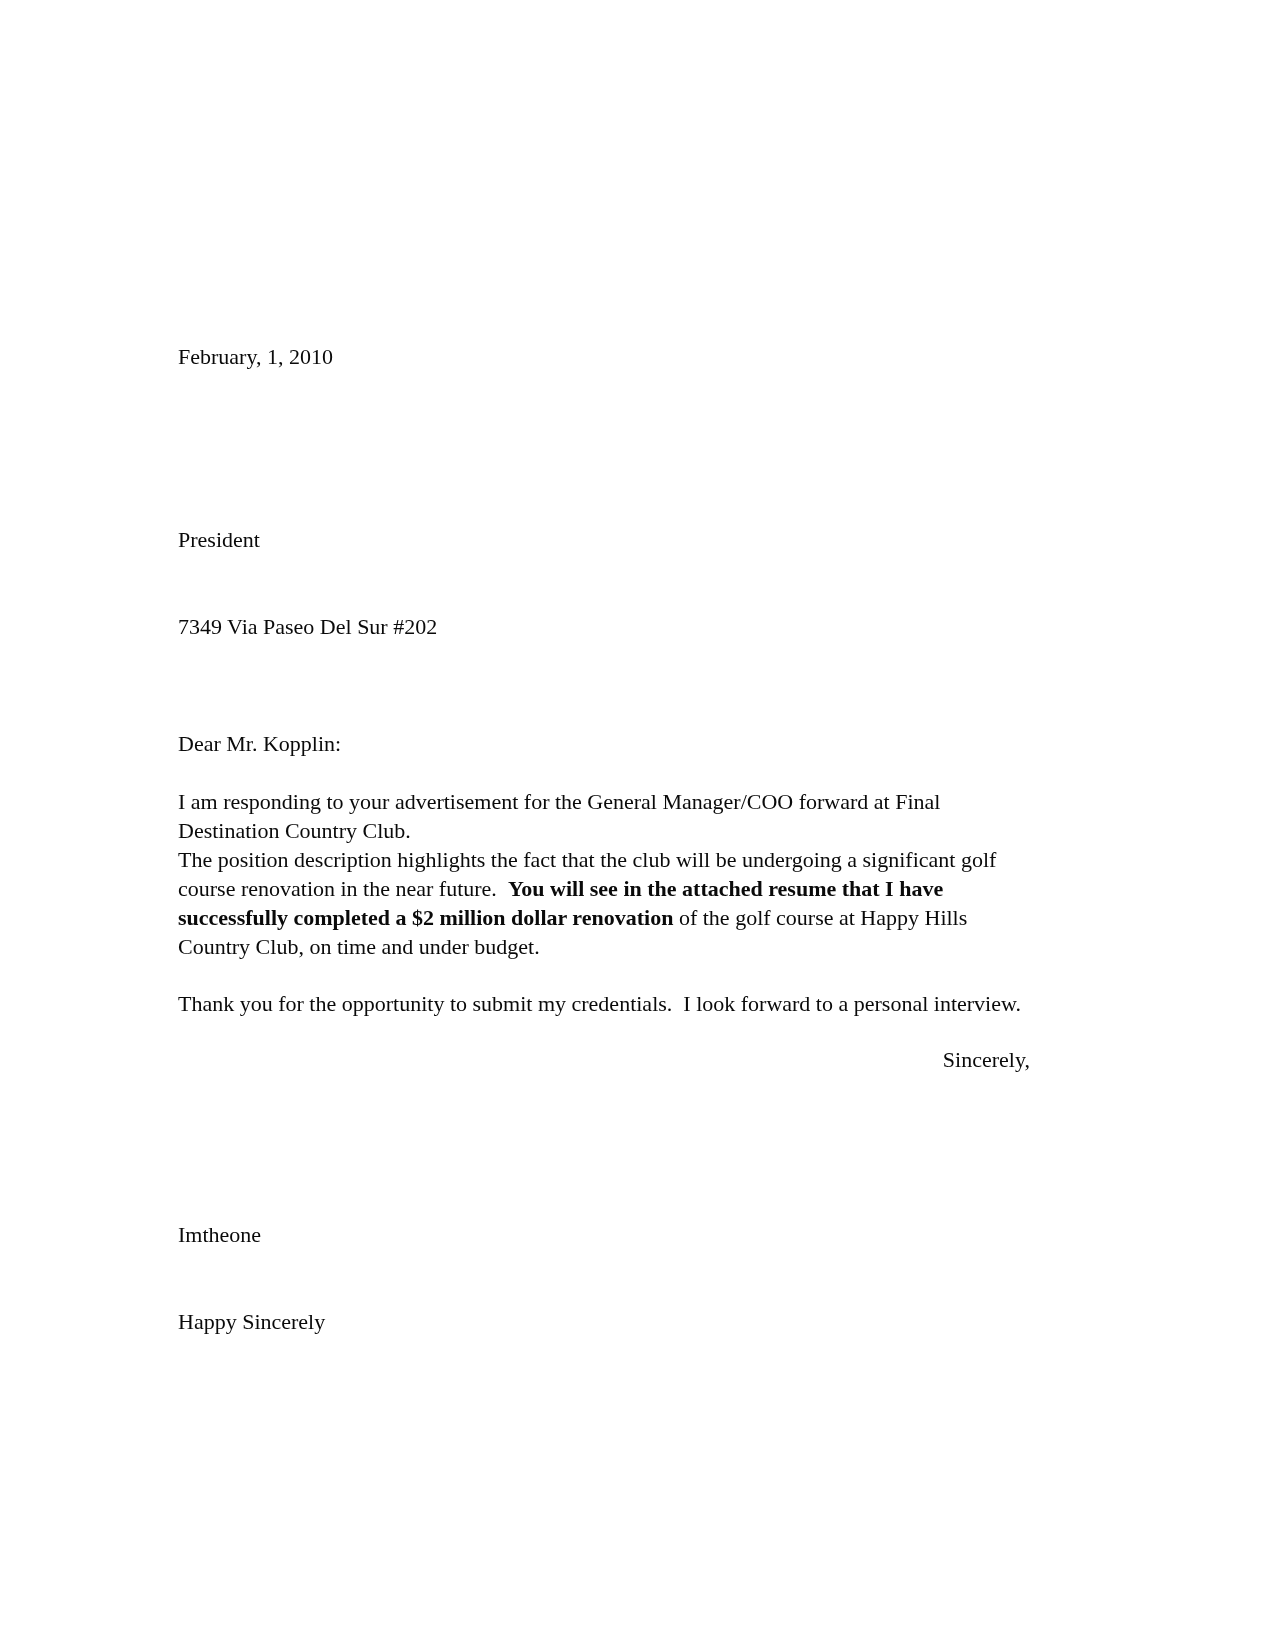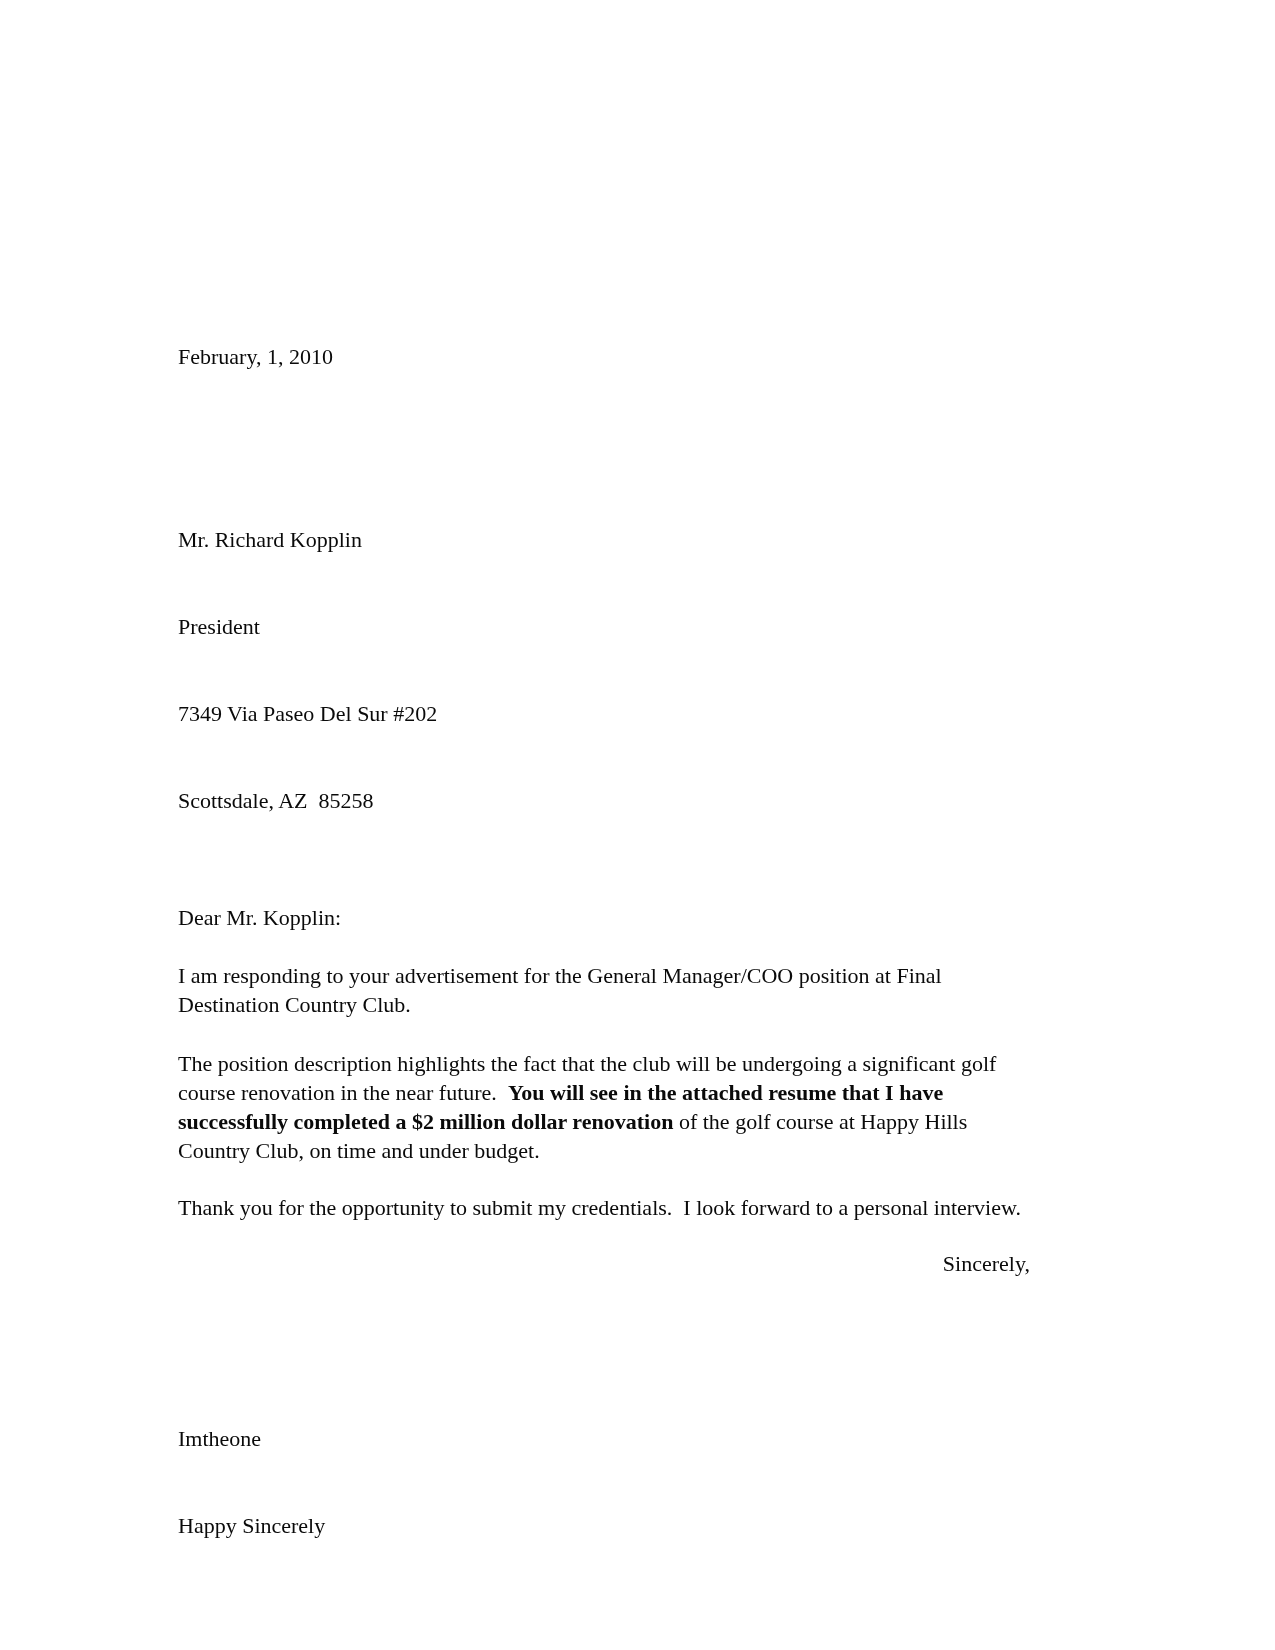--- a/index.html
+++ b/index.html
@@ -27,45 +27,43 @@
   }
   .letter .block {
     width: 852px;
     white-space: pre-wrap;
   }
   .date          { margin: 0; }
   .recipient     { margin-top: 96px; }
   .recipient div { margin: 0; }
   .salutation    { margin-top: 30px; }
   .para-1        { margin-top: 29px; }
-  .para-2        { margin-top: 30px; }
+  .para-2        { }
   .para-3        { margin-top: 28px; }
   .closing       { margin-top: 27px; text-align: right; }
   .signature     { margin-top: 88px; }
   .signature div { margin: 0; }
   .bold-run      { font-weight: bold; }
 </style>
 </head>
 <body>
 
 <div class="page">
   <div class="letter">
 
     <div class="block date">February, 1, 2010</div>
 
     <div class="recipient block">
-      <div>Mr. Richard Kopplin</div>
       <div>President</div>
       <div>7349 Via Paseo Del Sur #202</div>
-      <div>Scottsdale, AZ  85258</div>
     </div>
 
     <div class="block salutation">Dear Mr. Kopplin:</div>
 
-    <div class="block para-1">I am responding to your advertisement for the General Manager/COO position at Final Destination Country Club.</div>
+    <div class="block para-1">I am responding to your advertisement for the General Manager/COO forward at Final Destination Country Club.</div>
 
     <div class="block para-2"><span>The position description highlights the fact that the club will be undergoing a significant golf course renovation in the near future.  </span><span class="bold-run">You will see in the attached resume that I have successfully completed a $2 million dollar renovation</span><span> of the golf course at Happy Hills Country Club, on time and under budget.</span></div>
 
     <div class="block para-3">Thank you for the opportunity to submit my credentials.  I look forward to a personal interview.</div>
 
     <div class="block closing">Sincerely,</div>
 
     <div class="signature block">
       <div>Imtheone</div>
       <div>Happy Sincerely</div>

